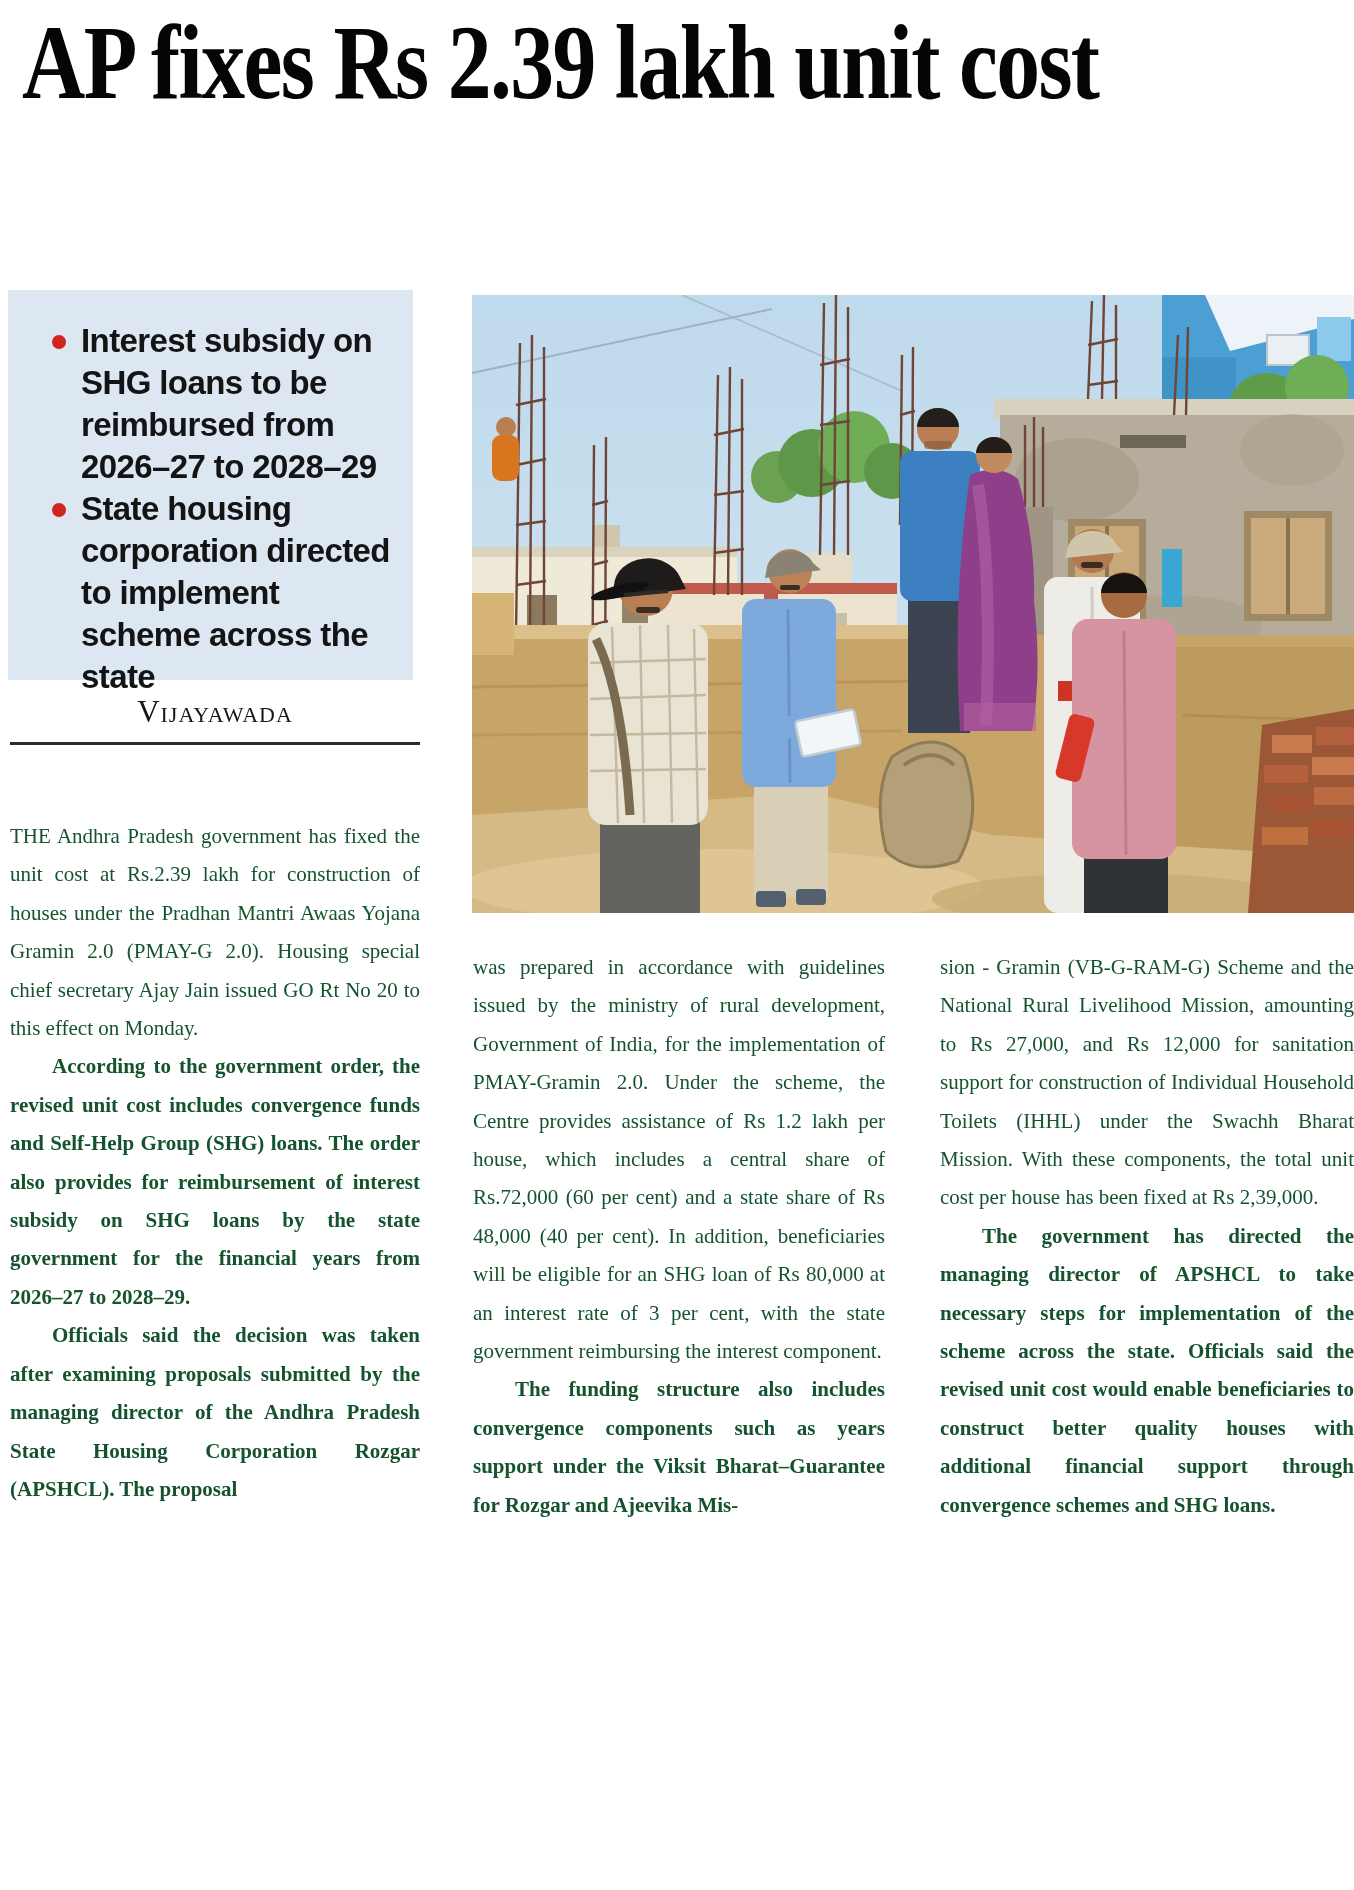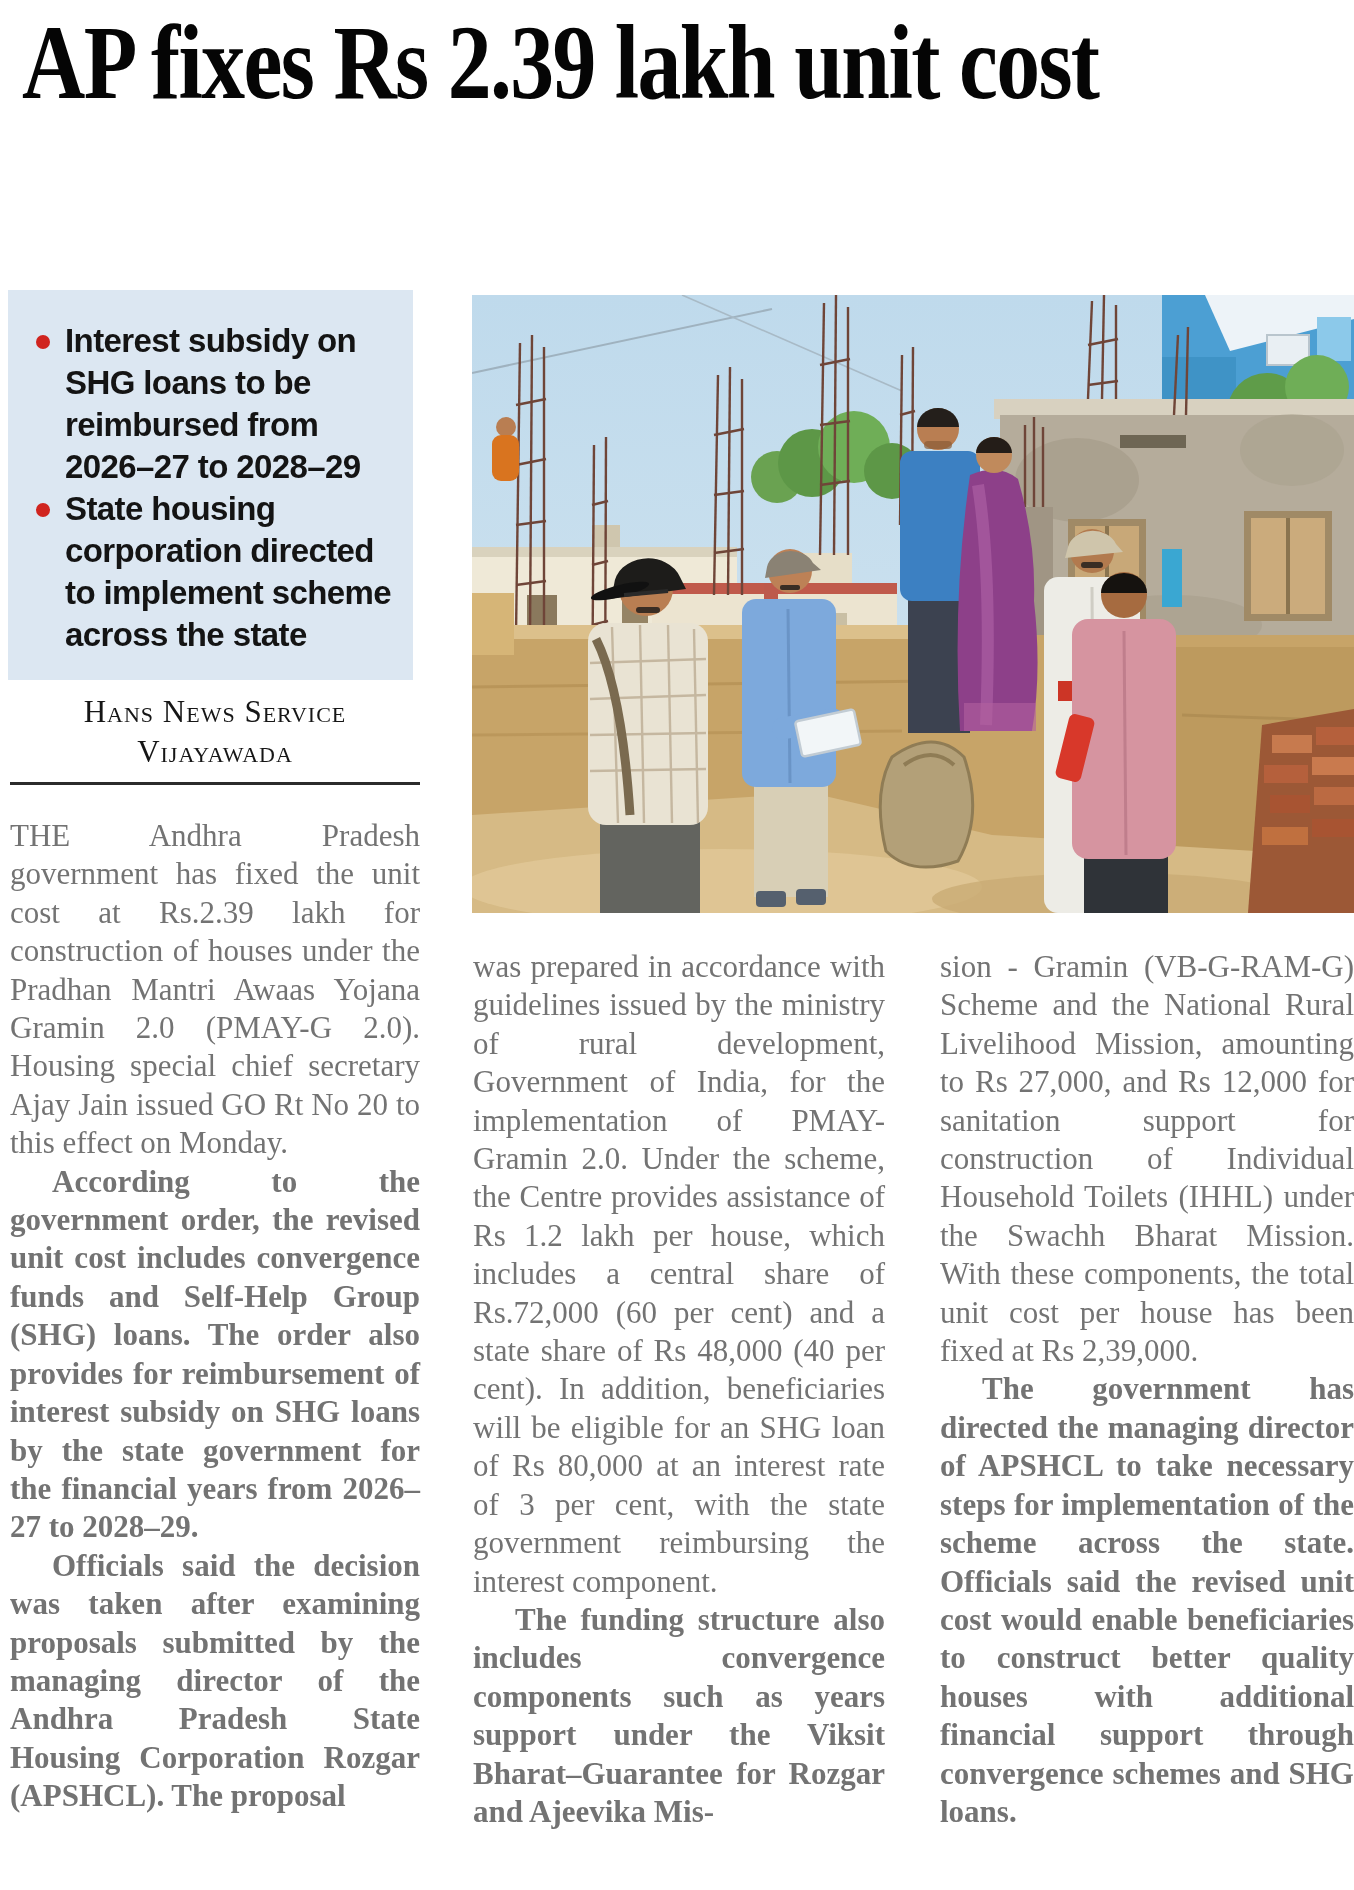--- a/index.html
+++ b/index.html
@@ -11,21 +11,21 @@
   .headline{position:absolute;left:22px;top:4px;width:1320px;}
   .hl-row{height:118px;}
   .hl-line{
     display:inline-block;white-space:nowrap;transform-origin:0 50%;
     font-family:"Liberation Serif",serif;font-weight:700;font-size:106px;
     line-height:118px;letter-spacing:-2px;color:#050505;
   }
   
   .highlight-box{
     position:absolute;left:8px;top:290px;width:405px;height:390px;
-    background:#dce7f2;box-sizing:border-box;padding:30px 6px 0 28px;
+    background:#dce7f2;box-sizing:border-box;padding:30px 6px 0 44px;
   }
   .highlight-list{list-style:none;margin:0;padding:0;}
   .highlight-item{display:flex;align-items:flex-start;}
   .bullet-dot{
     flex:0 0 14px;width:14px;height:14px;border-radius:50%;
     background:#d0241f;margin:15px 15px 0 0;
   }
   .highlight-text{
     font-family:"Liberation Sans",sans-serif;font-weight:700;
     font-size:33px;line-height:42px;letter-spacing:-0.6px;color:#141414;
@@ -39,21 +39,21 @@
   .byline div{
     font-variant:small-caps;font-size:31px;line-height:40px;
     letter-spacing:1px;color:#161616;
   }
   
   .photo{position:absolute;left:472px;top:295px;width:882px;height:618px;overflow:hidden;}
   .photo svg{display:block;}
   
   .col{
     position:absolute;top:948px;width:412px;text-align:justify;
-    font-size:31px;line-height:38.4px;color:#737373;
+    font-size:21px;line-height:38.4px;color:#14532d;
   }
   .col p{margin:0;}
   .col p.indent{text-indent:42px;font-weight:bold;}
   #col1{left:10px;top:817px;width:410px;}
   #col2{left:473px;}
   #col3{left:940px;width:414px;}
 </style>
 </head>
 <body>
 
@@ -70,21 +70,20 @@
       <span class="highlight-text">Interest subsidy on SHG loans to be reimbursed from 2026–27 to 2028–29</span>
     </li>
     <li class="highlight-item">
       <span class="bullet-dot"></span>
       <span class="highlight-text">State housing corporation directed to implement scheme across the state</span>
     </li>
   </ul>
 </aside>
 
 <div class="byline">
-  <div>Hans News Service</div>
   <div>Vijayawada</div>
 </div>
 
 <figure class="photo" style="margin:0;">
 <svg width="882" height="618" viewBox="0 0 882 618" xmlns="http://www.w3.org/2000/svg">
   <defs>
     <linearGradient id="sky" x1="0" y1="0" x2="0" y2="1">
       <stop offset="0" stop-color="#bfdaec"></stop>
       <stop offset="1" stop-color="#d3e5f0"></stop>
     </linearGradient>

